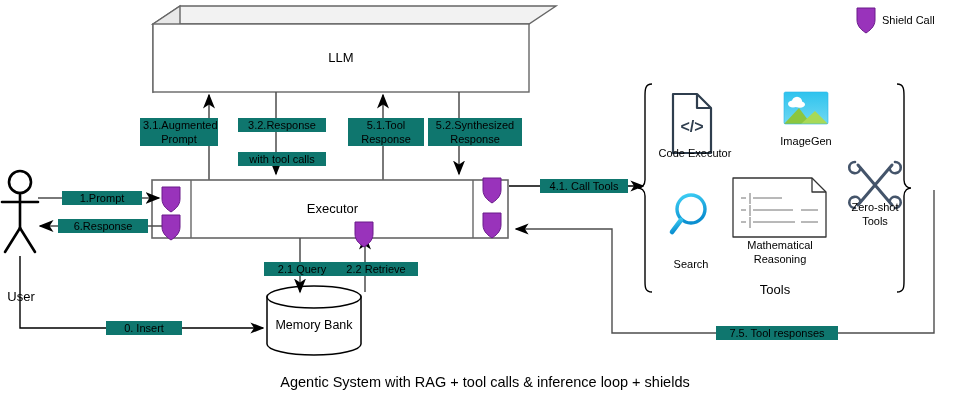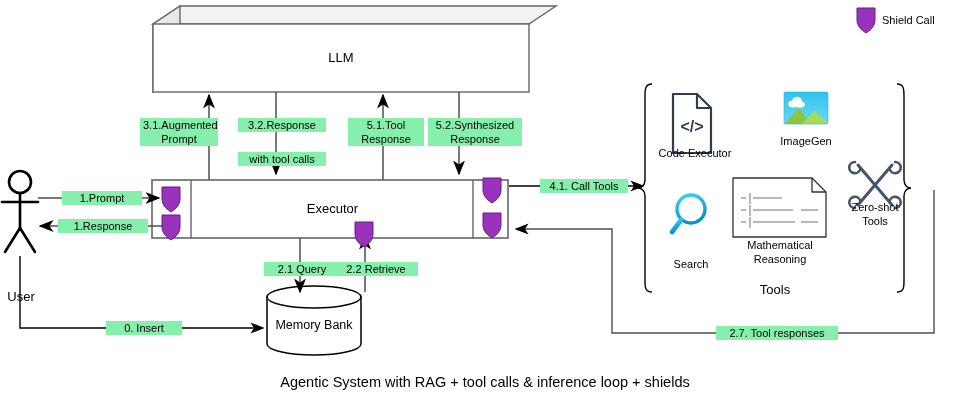--- a/index.html
+++ b/index.html
@@ -35,21 +35,21 @@
     font-family: "Liberation Sans", sans-serif;
     font-size: 11.5px;
     color: #000000;
     line-height: 14px;
     text-align: center;
     display: flex;
     align-items: center;
     justify-content: center;
   }
   .lbl-bg {
-    background: #86efac;
+    background: #0f766e;
     padding: 0 3px;
   }
   .caption {
     position: absolute;
     left: 0;
     top: 374px;
     width: 970px;
     text-align: center;
     font-size: 14.5px;
     color: #000000;
@@ -217,29 +217,29 @@
   <div class="lbl lbl-bg" style="left:238px; top:132px; width:82px;margin-top:20px;">with tool calls</div>
 
   <div class="lbl lbl-bg" style="left:348px; top:118px; width:70px;">5.1.Tool</div>
   <div class="lbl lbl-bg" style="left:348px; top:132px; width:70px;">Response</div>
 
   <div class="lbl lbl-bg" style="left:428px; top:118px; width:88px;">5.2.Synthesized</div>
   <div class="lbl lbl-bg" style="left:428px; top:132px; width:88px;">Response</div>
 
   <div class="lbl lbl-bg" style="left:62px; top:191px; width:74px;">1.Prompt</div>
 
-  <div class="lbl lbl-bg" style="left:58px; top:219px; width:84px;">1.Response</div>
+  <div class="lbl lbl-bg" style="left:58px; top:219px; width:84px;">6.Response</div>
 
   <div class="lbl lbl-bg" style="left:264px; top:262px; width:70px;">2.1 Query</div>
 
   <div class="lbl lbl-bg" style="left:334px; top:262px; width:78px;">2.2 Retrieve</div>
 
   <div class="lbl lbl-bg" style="left:540px; top:179px; width:82px;">4.1. Call Tools</div>
 
-  <div class="lbl lbl-bg" style="left:716px; top:326px; width:116px;">2.7. Tool responses</div>
+  <div class="lbl lbl-bg" style="left:716px; top:326px; width:116px;">7.5. Tool responses</div>
 
   <div class="lbl" style="left:652px; top:146px; width:86px;">Code Executor</div>
 
   <div class="lbl" style="left:768px; top:126px; width:76px;margin-top:8px;">ImageGen</div>
 
   <div class="lbl" style="left:736px; top:238px; width:88px;">Mathematical</div>
   <div class="lbl" style="left:736px; top:252px; width:88px;">Reasoning</div>
 
   <div class="lbl" style="left:660px; top:257px; width:62px;">Search</div>
 

